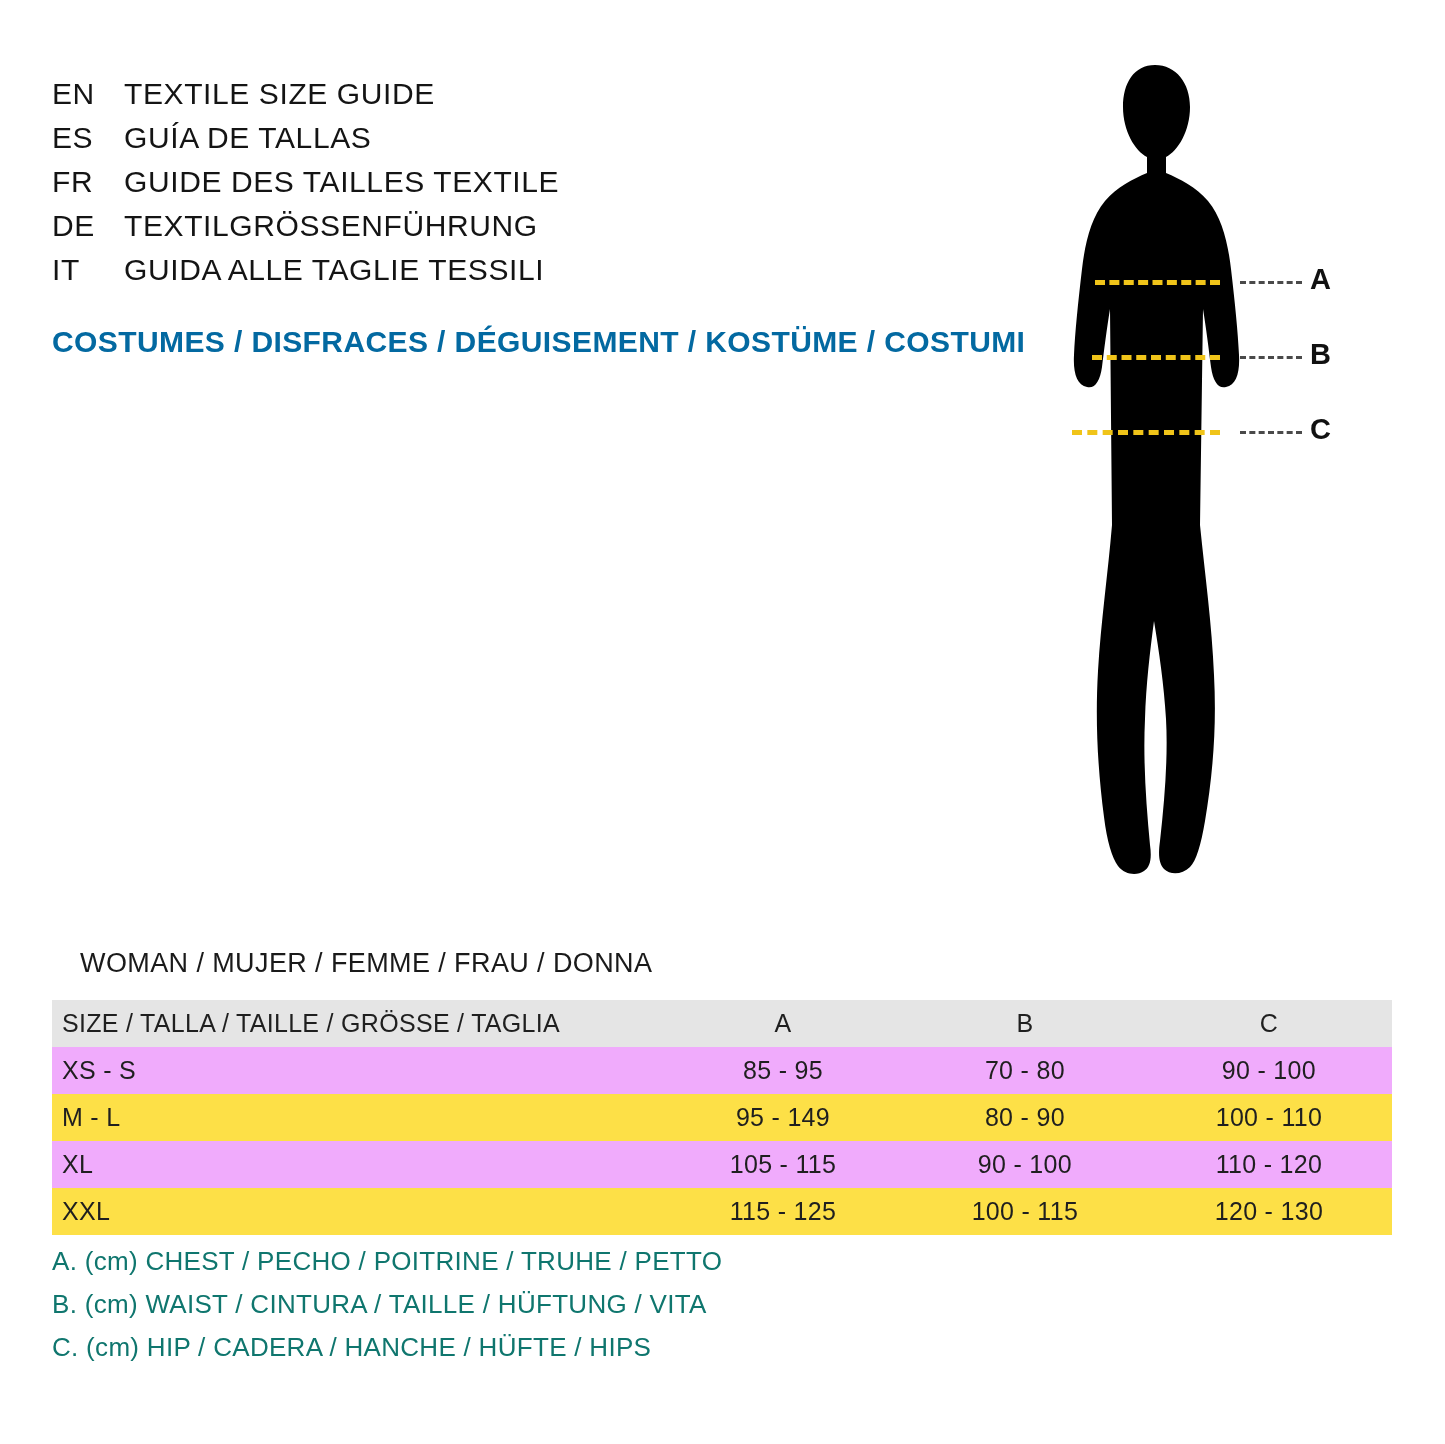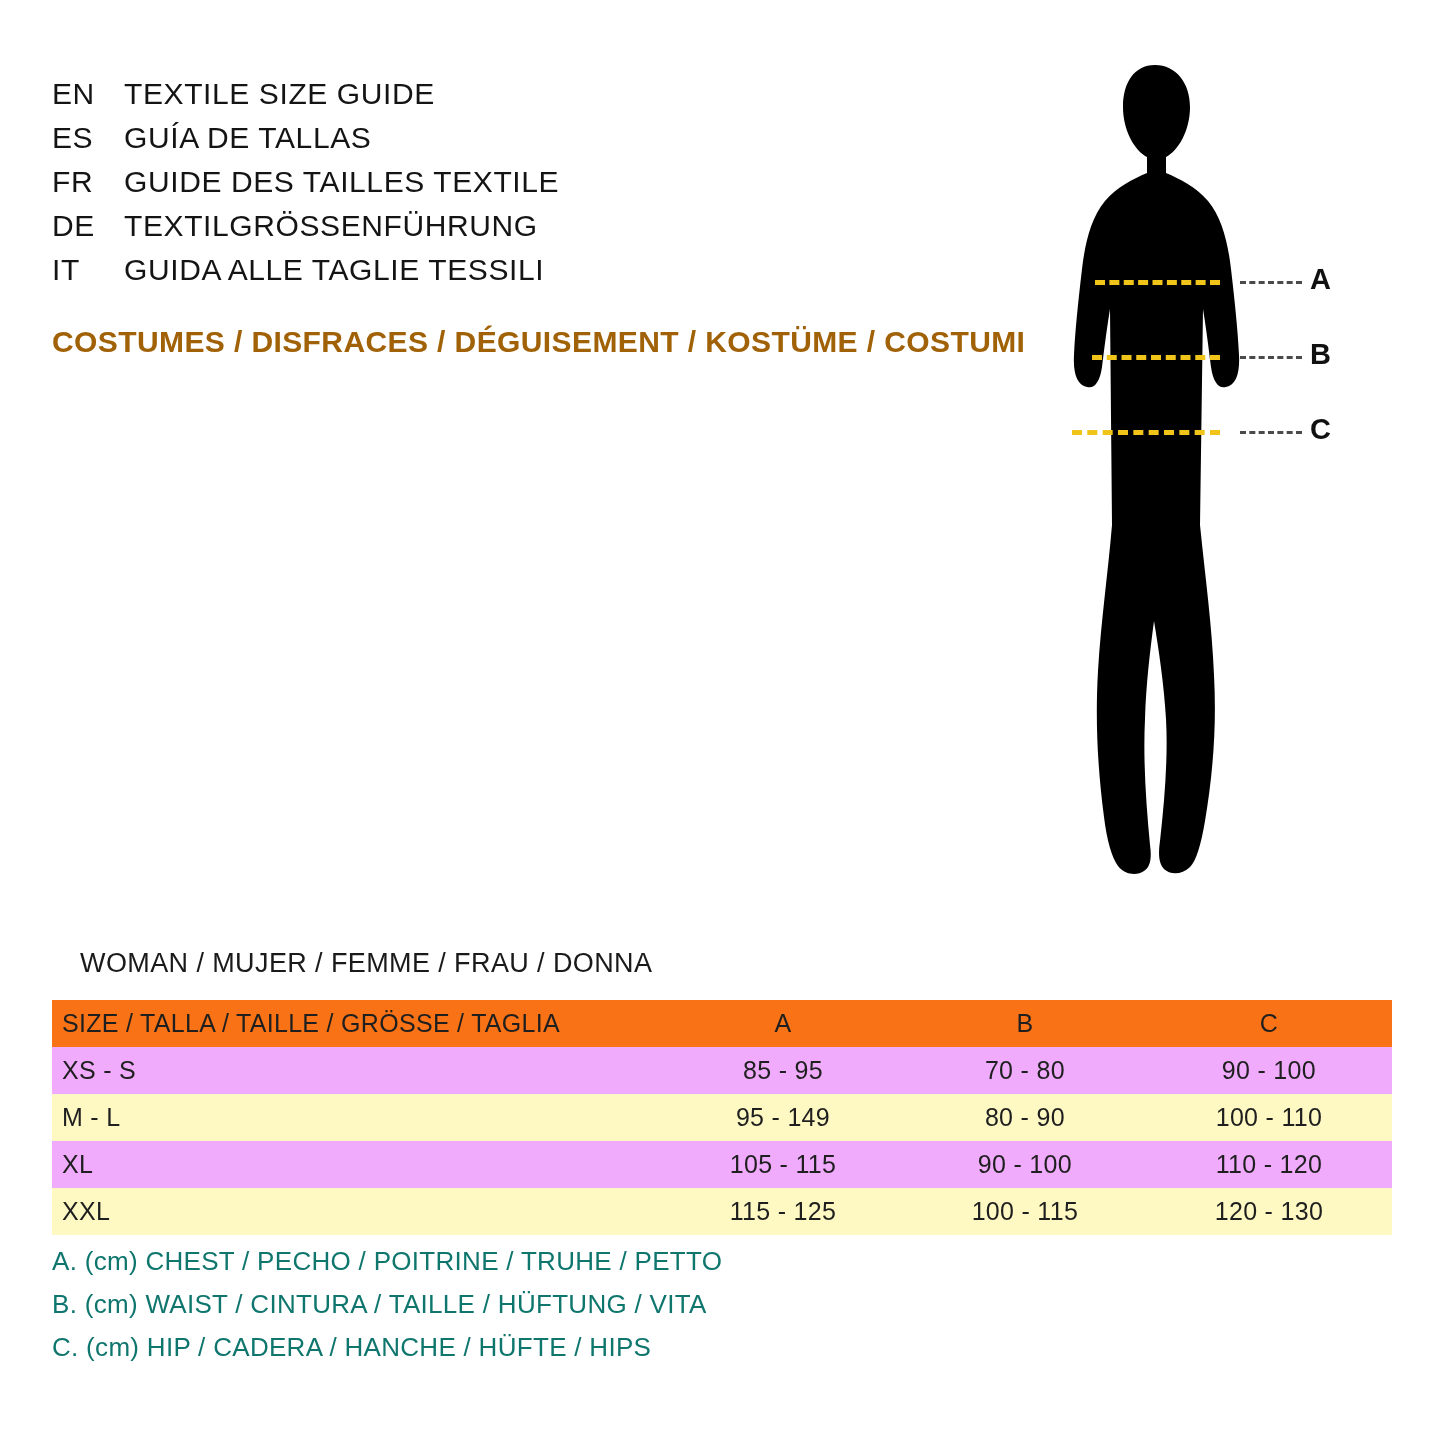--- a/index.html
+++ b/index.html
@@ -38,21 +38,21 @@
   .lang-text {
     flex: 1 1 auto;
   }
   .costumes-line {
     position: absolute;
     left: 52px;
     top: 325px;
     font-size: 30px;
     font-weight: bold;
     letter-spacing: 0.4px;
-    color: #a16207;
+    color: #0369a1;
     white-space: nowrap;
   }
 
   
   .figure-wrap {
     position: absolute;
     left: 1000px;
     top: 55px;
     width: 400px;
     height: 840px;
@@ -107,27 +107,27 @@
     text-align: center;
     letter-spacing: 0.3px;
   }
   table.size-table th.sz,
   table.size-table td.sz {
     text-align: left;
     padding-left: 10px;
     width: 600px;
   }
   table.size-table thead tr {
-    background: #f97316;
+    background: #e5e5e5;
   }
   table.size-table tbody tr.odd {
     background: #f0abfc;
   }
   table.size-table tbody tr.even {
-    background: #fef9c3;
+    background: #fde047;
   }
 
   
   .legend {
     position: absolute;
     left: 52px;
     top: 1240px;
     font-size: 26px;
     line-height: 43px;
     color: #0f766e;

